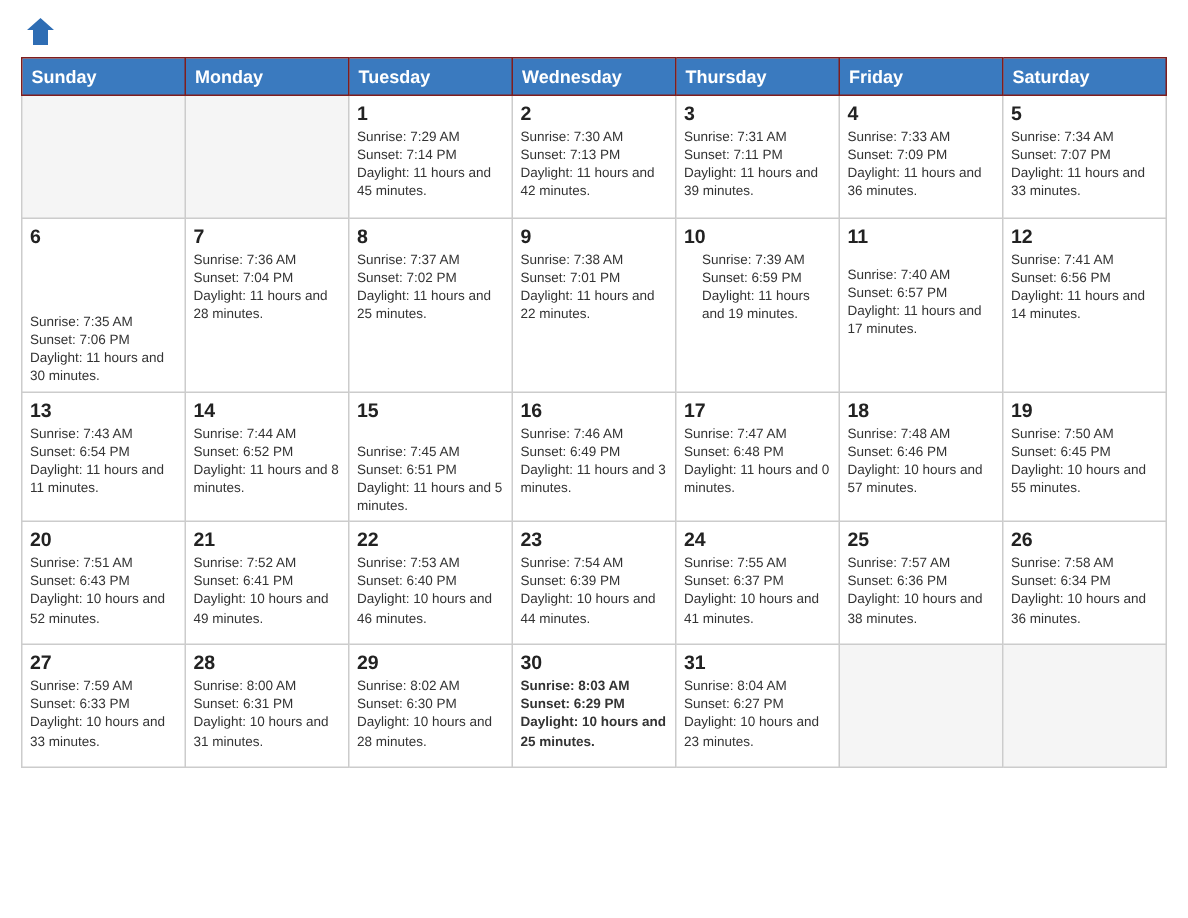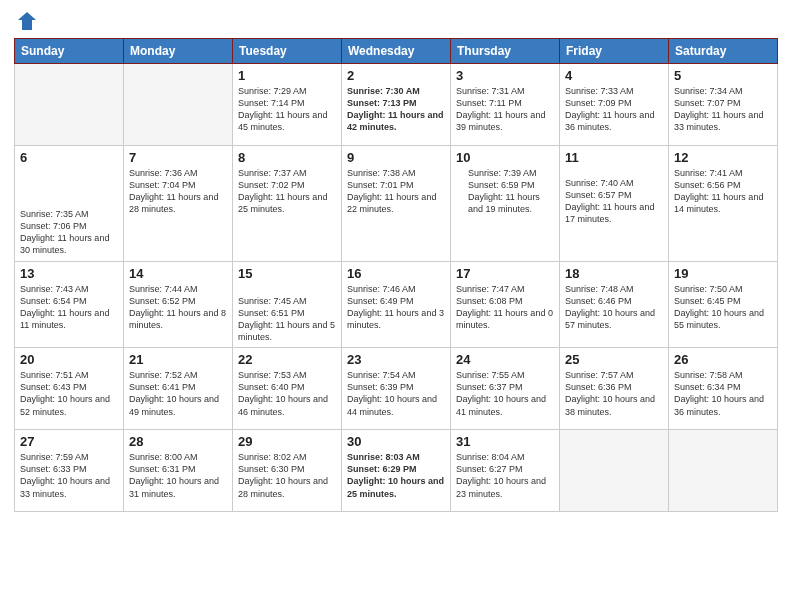--- a/index.html
+++ b/index.html
@@ -133,21 +133,21 @@
           <td class="empty"></td>
           <td class="empty"></td>
           <td>
             <span class="day-number">1</span>
             <div class="day-info" style="white-space: pre-line;">Sunrise: 7:29 AM
 Sunset: 7:14 PM
 Daylight: 11 hours and 45 minutes.</div>
           </td>
           <td>
             <span class="day-number">2</span>
-            <div class="day-info" style="white-space: pre-line; font-weight: bold;">Sunrise: 7:30 AM
+            <div class="day-info" style="white-space: pre-line;">Sunrise: 7:30 AM
 Sunset: 7:13 PM
 Daylight: 11 hours and 42 minutes.</div>
           </td>
           <td>
             <span class="day-number">3</span>
             <div class="day-info" style="white-space: pre-line;">Sunrise: 7:31 AM
 Sunset: 7:11 PM
 Daylight: 11 hours and 39 minutes.</div>
           </td>
           <td>
@@ -228,21 +228,21 @@
           </td>
           <td>
             <span class="day-number">16</span>
             <div class="day-info" style="white-space: pre-line;">Sunrise: 7:46 AM
 Sunset: 6:49 PM
 Daylight: 11 hours and 3 minutes.</div>
           </td>
           <td>
             <span class="day-number">17</span>
             <div class="day-info" style="white-space: pre-line;">Sunrise: 7:47 AM
-Sunset: 6:08 PM
+Sunset: 6:48 PM
 Daylight: 11 hours and 0 minutes.</div>
           </td>
           <td>
             <span class="day-number">18</span>
             <div class="day-info" style="white-space: pre-line;">Sunrise: 7:48 AM
 Sunset: 6:46 PM
 Daylight: 10 hours and 57 minutes.</div>
           </td>
           <td>
             <span class="day-number">19</span>

